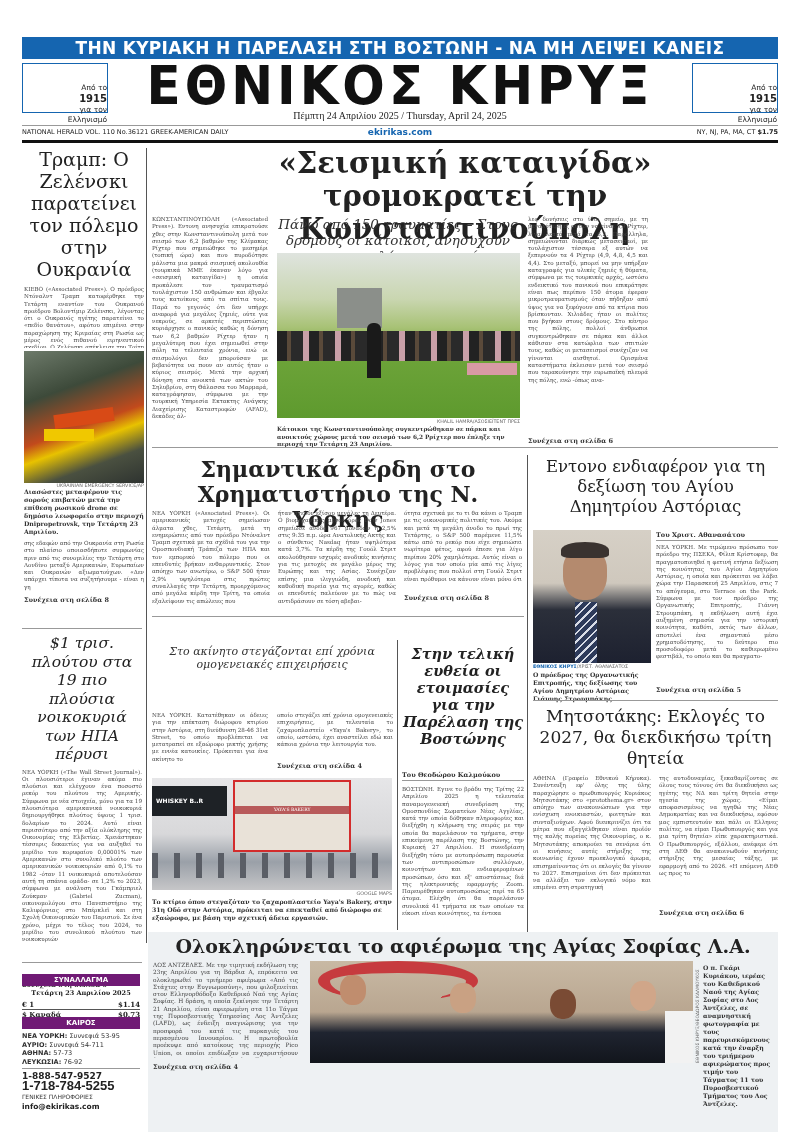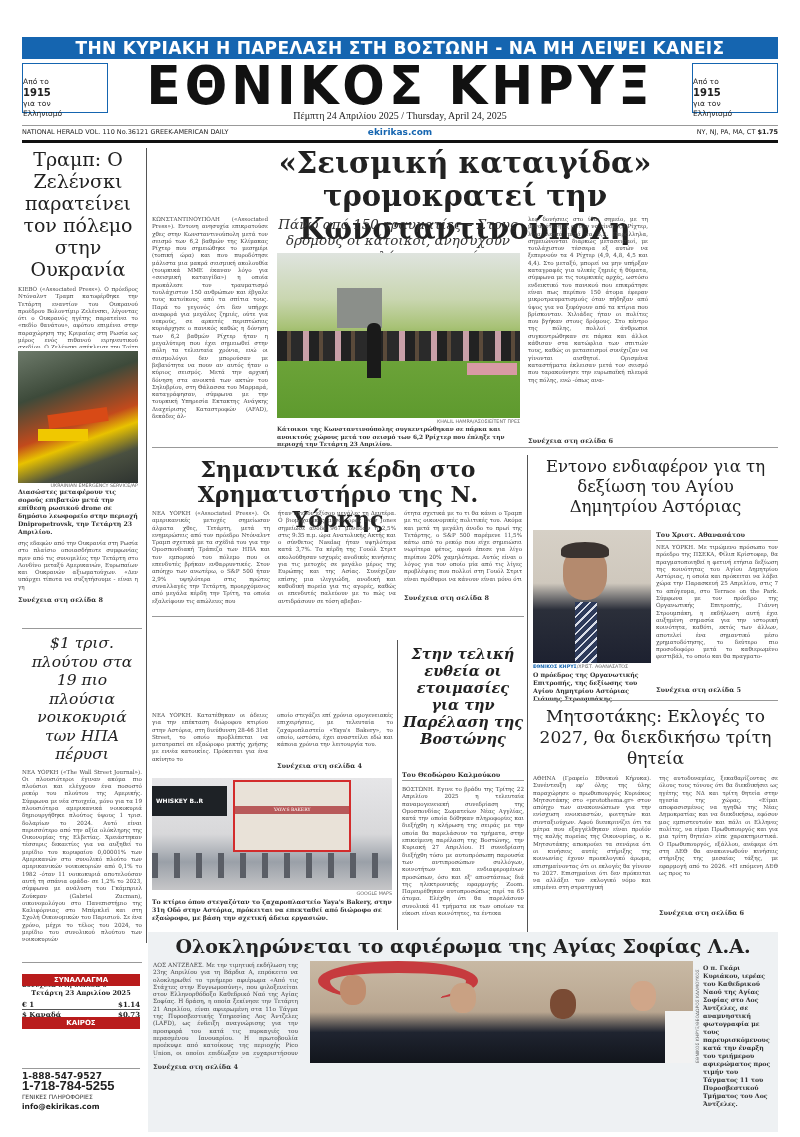--- a/index.html
+++ b/index.html
@@ -1,37 +1,37 @@
 <!DOCTYPE html>
 <html><head>
 <meta charset="utf-8">
 <style>
 *{box-sizing:border-box;margin:0;padding:0}
 body{width:800px;height:1137px;background:#fff;position:relative;overflow:hidden;font-family:"DejaVu Serif",serif;color:#222}
 .abs{position:absolute}
 .banner{left:22px;top:37px;width:756px;height:22px;background:#1565b0;color:#fff;font-family:"DejaVu Sans",sans-serif;font-weight:bold;font-size:17px;text-align:center;line-height:22px;letter-spacing:0.3px;white-space:nowrap;overflow:hidden}
-.sincebox{top:63px;width:86px;height:50px;border:1px solid #1565b0;text-align:left;font-family:"DejaVu Sans",sans-serif;font-size:7.5px;line-height:10px;padding-top:13px;color:#222}
+.sincebox{top:63px;width:86px;height:50px;border:1px solid #1565b0;text-align:right;font-family:"DejaVu Sans",sans-serif;font-size:7.5px;line-height:10px;padding-top:19px;color:#222}
 .sincebox b{font-size:10px;display:block;line-height:12px}
 .masthead{left:130px;top:58px;width:540px;text-align:center;font-family:"DejaVu Sans",sans-serif;font-weight:900;font-size:50px;letter-spacing:4px;line-height:56px;color:#111;transform:scaleY(1.05)}
 .dateline{left:200px;top:110px;width:400px;text-align:center;font-family:"Liberation Serif",serif;font-size:10px;color:#222}
 .infobar{left:22px;top:125px;width:756px;height:14px;border-top:1px solid #999;font-family:"DejaVu Sans",sans-serif;font-size:6.5px;line-height:13px;color:#222}
 .infobar .l{position:absolute;left:0}
 .infobar .c{position:absolute;left:0;width:100%;text-align:center;color:#1565b0;font-weight:bold;font-size:9px}
 .infobar .r{position:absolute;right:0}
 .rule{left:22px;top:140px;width:756px;height:3px;background:#111}
 .vline{width:1px;background:#555}
 .hline{height:1px;background:#999}
 .hl{font-family:"DejaVu Serif",serif;color:#222;text-align:center}
 .body{font-family:"DejaVu Serif",serif;font-size:5.6px;line-height:7.3px;color:#444;text-align:justify;overflow:hidden}
 .cont{font-family:"DejaVu Serif",serif;font-size:6.5px;font-weight:bold;color:#333}
 .cap{font-family:"DejaVu Serif",serif;font-size:6.2px;font-weight:bold;line-height:8px;color:#333}
 .credit{font-family:"DejaVu Sans",sans-serif;font-size:4.8px;color:#666;text-align:right}
 .byline{font-family:"DejaVu Serif",serif;font-size:6.5px;font-weight:bold;color:#333;border-bottom:1px solid #999;padding-bottom:1px}
 .photo{overflow:hidden}
-.sidebox-h{background:#b91c1c;color:#fff;font-family:"DejaVu Sans",sans-serif;font-weight:bold;font-size:7px;text-align:center;height:12px;line-height:12px}
+.sidebox-h{background:#701a75;color:#fff;font-family:"DejaVu Sans",sans-serif;font-weight:bold;font-size:7px;text-align:center;height:12px;line-height:12px}
 .small{font-family:"DejaVu Sans",sans-serif;font-size:6.5px;line-height:8.5px;color:#333}
 </style>
 </head>
 <body>
 
 <div class="abs banner">ΤΗΝ ΚΥΡΙΑΚΗ Η ΠΑΡΕΛΑΣΗ ΣΤΗ ΒΟΣΤΩΝΗ - ΝΑ ΜΗ ΛΕΙΨΕΙ ΚΑΝΕΙΣ</div>
 
 <div class="abs sincebox" style="left:22px">
   <span>Από το</span>
   <b>1915</b>
@@ -50,21 +50,21 @@
 
 <div class="abs infobar">
   <span class="l">NATIONAL HERALD VOL. 110 No.36121  GREEK-AMERICAN DAILY</span>
   <span class="c">ekirikas.com</span>
   <span class="r"><span>NY, NJ, PA, MA, CT</span> <b>$1.75</b></span>
 </div>
 <div class="abs rule"></div>
 
 <div class="abs vline" style="left:146px;top:148px;height:795px"></div>
 
-<div class="abs" style="left:18px;top:148px;width:120px">
+<div class="abs" style="left:24px;top:148px;width:120px">
   <div class="hl" style="font-size:19px;line-height:22px">Τραμπ: Ο Ζελένσκι παρατείνει τον πόλεμο στην Ουκρανία</div>
   <div class="body" style="margin-top:6px;height:62px">ΚΙΕΒΟ («Associated Press»). Ο πρόεδρος Ντόναλντ Τραμπ κατοφέρθηκε την Τετάρτη εναντίον του Ουκρανού προέδρου Βολοντίμιρ Ζελένσκι, λέγοντας ότι ο Ουκρανός ηγέτης παρατείνει το «πεδίο θανάτου», αφότου επιμένει στην παραχώρηση της Κριμαίας στη Ρωσία ως μέρος ενός πιθανού ειρηνευτικού σχεδίου. Ο Ζελένσκι απέκλεισε την Τρίτη την ιδέα της παραχώρη-</div>
   <div class="photo" style="margin-top:3px;height:132px;background:linear-gradient(160deg,#6d7a6a 0%,#3d4a3a 30%,#c24a1c 55%,#e8c200 65%,#4a5040 80%,#2e3330 100%)">
     <div style="position:relative;left:30px;top:60px;width:60px;height:14px;background:#d84a16;transform:rotate(-8deg)"></div>
     <div style="position:relative;left:20px;top:64px;width:50px;height:12px;background:#f0c800"></div>
   </div>
   <div class="credit">UKRAINIAN EMERGENCY SERVICE/AP</div>
   <div class="cap">Διασώστες μεταφέρουν τις σορούς επιβατών μετά την επίθεση ρωσικού drone σε δημόσιο λεωφορείο στην περιοχή Dnipropetrovsk, την Τετάρτη 23 Απριλίου.</div>
   <div class="body" style="margin-top:4px;height:52px">σης εδαφών από την Ουκρανία στη Ρωσία στο πλαίσιο οποιασδήποτε συμφωνίας πριν από τις συνομιλίες την Τετάρτη στο Λονδίνο μεταξύ Αμερικανών, Ευρωπαίων και Ουκρανών αξιωματούχων. «Δεν υπάρχει τίποτα να συζητήσουμε - είναι η γη</div>
   <div class="cont" style="margin-top:4px">Συνέχεια στη σελίδα 8</div>
@@ -87,20 +87,26 @@
         <span>$1.14</span>
       </div>
       <div style="display: flex; justify-content: space-between; font-family: &quot;DejaVu Serif&quot;, serif; font-size: 7px; font-weight: bold; line-height: 9px; color: rgb(34, 34, 34);">
         <span>$ Καναδά</span>
         <span>$0.73</span>
       </div>
     </div>
 </div>
 <div class="abs" style="left:22px;top:1017px;width:118px">
   <div class="sidebox-h">ΚΑΙΡΟΣ</div>
+  <div id="wx-rows" style="margin-top:3px">
+      <div class="small"><b>ΝΕΑ ΥΟΡΚΗ: </b><span>Συννεφιά 53-95</span></div>
+      <div class="small"><b>ΑΥΡΙΟ: </b><span>Συννεφιά 54-711</span></div>
+      <div class="small"><b>ΑΘΗΝΑ: </b><span>57-73</span></div>
+      <div class="small"><b>ΛΕΥΚΩΣΙΑ: </b><span>76-92</span></div>
+    </div>
 </div>
 <div class="abs hline" style="left:22px;top:1068px;width:118px"></div>
 <div class="abs" style="left:22px;top:1071px;width:118px">
   <div style="font-family:'DejaVu Sans',sans-serif;font-weight:bold;font-size:9px;line-height:10px;color:#222">1-888-547-9527</div>
   <div style="font-family:Liberation Sans, sans-serif;font-weight:bold;font-size:13px;line-height:10px;color:#222">1-718-784-5255</div>
   <div class="small" style="font-size:6px;margin-top:2px">ΓΕΝΙΚΕΣ ΠΛΗΡΟΦΟΡΙΕΣ</div>
   <div style="font-family:'DejaVu Sans',sans-serif;font-weight:bold;font-size:7.5px;color:#222">info@ekirikas.com</div>
 </div>
 
 <div class="abs" style="left:152px;top:147px;width:626px">
@@ -139,20 +145,21 @@
   <div style="position:absolute;left:42px;top:72px;width:22px;height:61px;background:repeating-linear-gradient(135deg,#2d3a5a 0 4px,#d8dce6 4px 6px)"></div>
 </div>
 <div class="abs credit" style="left:533px;top:664px;width:118px;text-align:left"><b style="color:#1565b0">ΕΘΝΙΚΟΣ ΚΗΡΥΞ</b><span>/ΧΡΙΣΤ. ΑΘΑΝΑΣΑΤΟΣ</span></div>
 <div class="abs cap" style="left:533px;top:671px;width:118px">Ο πρόεδρος της Οργανωτικής Επιτροπής, της δεξίωσης του Αγίου Δημητρίου Αστόριας Γιάννης Στρουμπάκης.</div>
 <div class="abs byline" style="left:656px;top:531px;width:122px">Του Χριστ. Αθανασάτου</div>
 <div class="abs body" style="left:656px;top:544px;width:122px;height:145px">ΝΕΑ ΥΟΡΚΗ. Με τιμώμενο πρόσωπο τον πρόεδρο της ΠΣΕΚΑ, Φίλιπ Κρίστοφερ, θα πραγματοποιηθεί η φετινή ετήσια δεξίωση της κοινότητας του Αγίου Δημητρίου Αστόριας, η οποία και πρόκειται να λάβει χώρα την Παρασκευή 25 Απριλίου, στις 7 το απόγευμα, στο Terrace on the Park. Σύμφωνα με τον πρόεδρο της Οργανωτικής Επιτροπής, Γιάννη Στρουμπάκη, η εκδήλωση αυτή έχει αυξημένη σημασία για την ιστορική κοινότητα, καθότι, εκτός των άλλων, αποτελεί ένα σημαντικό μέσο χρηματοδότησης, το δεύτερο πιο προσοδοφόρο μετά το καθιερωμένο φεστιβάλ, το οποίο και θα πραγματο-</div>
 <div class="abs cont" style="left:656px;top:686px">Συνέχεια στη σελίδα 5</div>
 <div class="abs hline" style="left:533px;top:700px;width:245px"></div>
 
 <div class="abs" style="left:152px;top:643px;width:240px">
+  <div class="hl" style="font-size:11px;line-height:12.5px;font-style:italic;margin-top:3px;color:#333">Στο ακίνητο στεγάζονται επί χρόνια ομογενειακές επιχειρήσεις</div>
 </div>
 <div class="abs body" style="left:152px;top:712px;width:116px;height:50px">ΝΕΑ ΥΟΡΚΗ. Κατατέθηκαν οι άδειες για την επέκταση διώροφου κτιρίου στην Αστόρια, στη διεύθυνση 28-46 31st Street, το οποίο προβλέπεται να μετατραπεί σε εξαώροφο μικτής χρήσης με εννέα κατοικίες. Πρόκειται για ένα ακίνητο το</div>
 <div class="abs body" style="left:277px;top:712px;width:116px;height:40px">οποίο στεγάζει επί χρόνια ομογενειακές επιχειρήσεις, με τελευταία το ζαχαροπλαστείο «Yaya's Bakery», το οποίο, ωστόσο, έχει αναστείλει εδώ και κάποια χρόνια την λειτουργία του.</div>
 <div class="abs cont" style="left:277px;top:762px">Συνέχεια στη σελίδα 4</div>
 <div class="abs photo" style="left:152px;top:778px;width:240px;height:112px;background:linear-gradient(180deg,#e6e6e8 0%,#d8d8da 50%,#9aa0a8 75%,#c6c6c8 100%)">
   <div style="position:absolute;left:0;top:8px;width:75px;height:30px;background:#1e2226;color:#fff;font-family:'DejaVu Sans',sans-serif;font-size:6px;font-weight:bold;line-height:30px;padding-left:4px">WHISKEY B..R</div>
   <div style="position:absolute;left:81px;top:2px;width:118px;height:72px;border:2px solid #d32c2c;background:#e9e2d8">
     <div style="background:#b85a5a;color:#fff;font-size:4.5px;text-align:center;height:8px;line-height:8px;margin-top:24px">YAYA'S BAKERY</div>
   </div>
   <div style="position:absolute;left:0;top:75px;width:240px;height:25px;background:repeating-linear-gradient(90deg,#5a5e66 0 6px,transparent 6px 22px)"></div>

